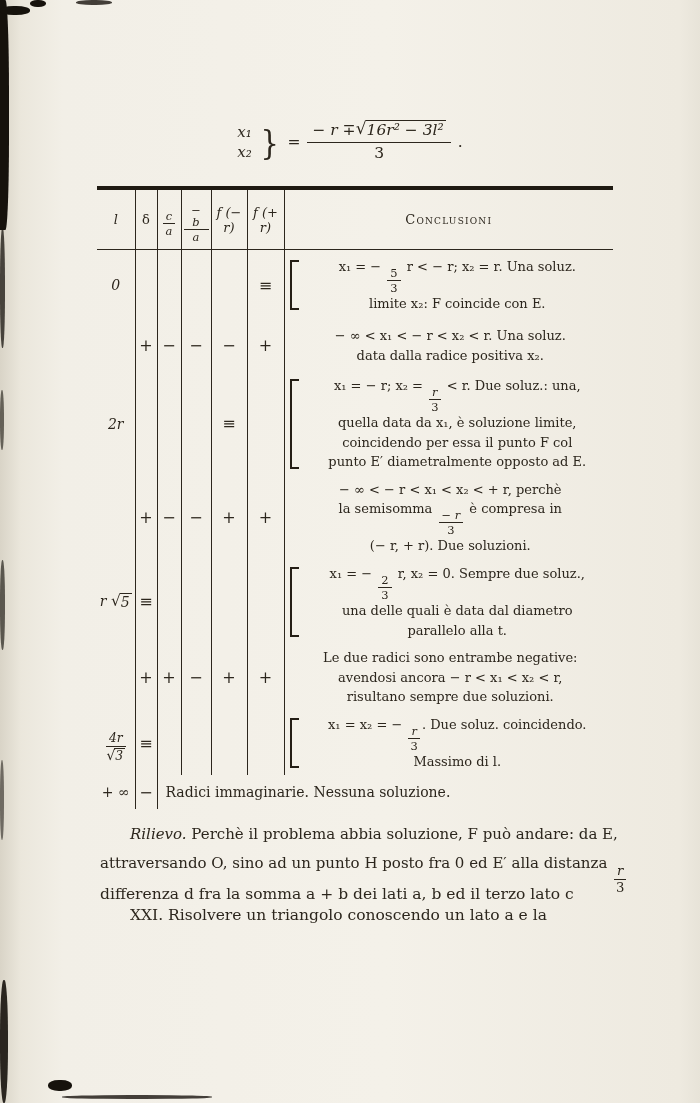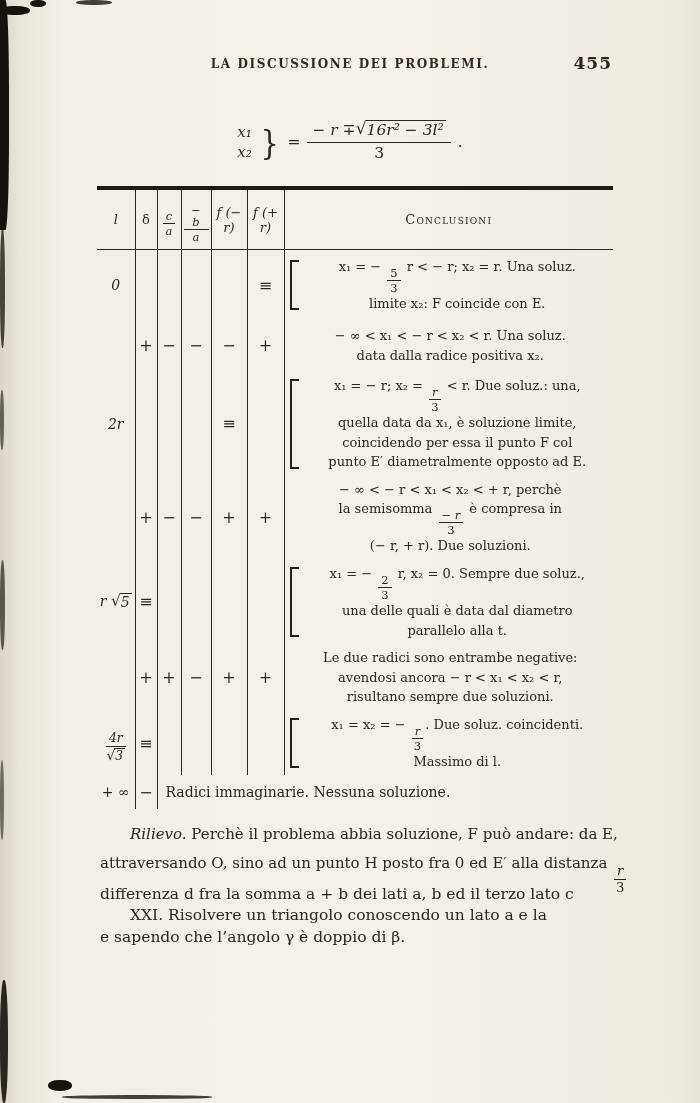--- a/index.html
+++ b/index.html
@@ -64,24 +64,20 @@
   <div class="artifact" style="left:30px;top:0;width:16px;height:7px;"></div>
   <div class="artifact" style="left:76px;top:0;width:36px;height:5px;opacity:.8;"></div>
   <div class="artifact" style="left:0;top:228px;width:5px;height:120px;opacity:.75;"></div>
   <div class="artifact" style="left:0;top:390px;width:4px;height:60px;opacity:.6;"></div>
   <div class="artifact" style="left:0;top:560px;width:5px;height:90px;opacity:.65;"></div>
   <div class="artifact" style="left:0;top:760px;width:4px;height:80px;opacity:.55;"></div>
   <div class="artifact" style="left:0;top:980px;width:8px;height:123px;opacity:.9;"></div>
   <div class="artifact" style="left:48px;top:1080px;width:24px;height:11px;"></div>
   <div class="artifact" style="left:62px;top:1095px;width:150px;height:4px;opacity:.8;"></div>
 
-  <div class="running-head">
-    <div class="rh-title">LA DISCUSSIONE DEI PROBLEMI.</div>
-    <div class="rh-page">455</div>
-  </div>
 
   <div class="formula-row">
     <span class="xstack">
       <span class="it">x₁</span>
       <span class="it">x₂</span>
     </span>
     <span class="bigbrace">}</span>
     <span>=</span>
     <span class="frac">
       <span class="num">
@@ -265,21 +261,21 @@
           <td></td>
           <td></td>
           <td></td>
         <td class="conc">
           <div class="cwrap">
             <span class="bracket"></span>
             <div class="clines">
               <div class="cl"><span>x₁ = x₂ = − </span><span class="ifrac">
                     <span class="n it">r</span>
                     <span class="d">3</span>
-                  </span><span>. Due soluz. coincidenti.</span></div>
+                  </span><span>. Due soluz. coincidendo.</span></div>
               <div class="cl"><span>Massimo di l.</span></div>
             </div>
           </div>
         </td>
       </tr>
 
       <tr class="h34">
         <td class="col-l"><span>+ ∞</span></td>
         <td class="sym"><span>−</span></td>
         <td colspan="5" class="r8text"><span>Radici immaginarie. Nessuna soluzione.</span></td>
@@ -296,16 +292,15 @@
       <span>attraversando O, sino ad un punto H posto fra 0 ed E′ alla distanza </span><span class="ifrac">
           <span class="n it">r</span>
           <span class="d">3</span>
         </span>
     </div>
   </div>
 
   <div class="para problem">
     <div class="pline">differenza d fra la somma a + b dei lati a, b ed il terzo lato c</div>
     <div class="pline indent">XXI. Risolvere un triangolo conoscendo un lato a e la</div>
-    <div class="pline">e sapendo che l’angolo γ è doppio di β.</div>
   </div>
 
 </div>
 
 </body></html>

